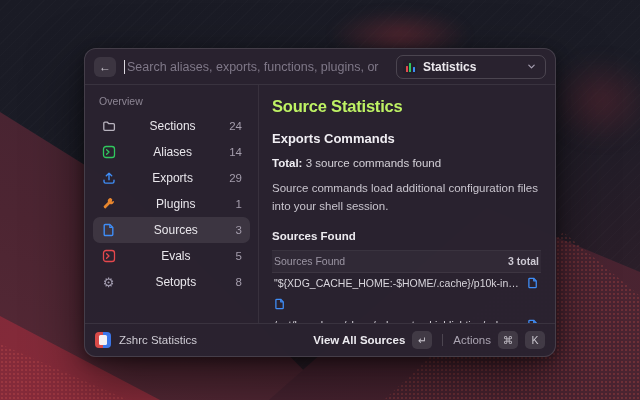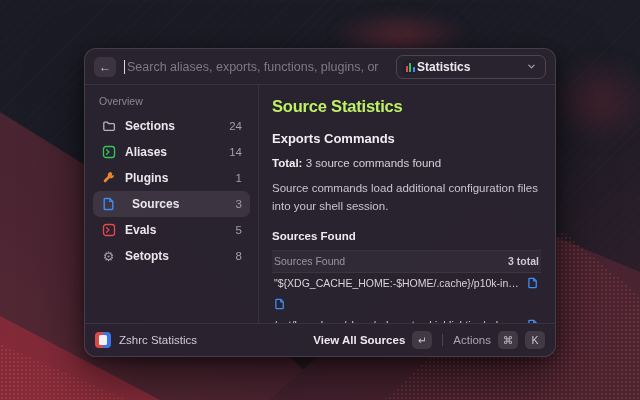--- a/index.html
+++ b/index.html
@@ -70,21 +70,21 @@
   .search-input {
     flex: 1; min-width: 0;
     background: transparent; border: none; outline: none;
     font-family: "Liberation Sans", sans-serif;
     font-size: 12.5px; color: #e8e6ec;
     padding: 0 4px 0 2px;
   }
   .search-input::placeholder { color: #7f7888; }
   .mode-dropdown {
     flex: 0 0 auto;
-    display: flex; align-items: center; 
+    display: flex; align-items: center; gap: 6px;
     height: 24px; padding: 0 9px 0 6px;
     border: 1px solid rgba(255,255,255,0.16);
     border-radius: 7px; cursor: pointer;
     min-width: 150px;
   }
   .chart-icon { width: 14px; height: 14px; border-radius: 3px; background: #241f2b;
     display:flex; align-items:flex-end; justify-content:center; gap:1.5px; padding: 2px 2.5px; }
   .chart-icon i { display:block; width: 2.5px; border-radius: 0.5px; }
   .chart-icon .b1 { height: 6px;  background: #e5484d; }
   .chart-icon .b2 { height: 9px;  background: #30c85e; }
@@ -102,21 +102,21 @@
   }
   .side-section-label { font-size: 10.5px; color: #8d8694; padding: 2px 6px 6px 6px; }
   .side-item {
     height: 26px; display: flex; align-items: center;
     padding: 0 8px; border-radius: 7px; cursor: pointer;
   }
   .side-item.selected { background: rgba(255,255,255,0.09); gap: 7px; }
   .side-icon { width: 15px; height: 15px; flex: 0 0 15px; display:flex; align-items:center; justify-content:center; }
   .side-icon svg { display:block; }
   .gear-glyph { font-size: 13px; color: #a39db0; line-height: 1; }
-  .side-label { font-size: 12px; font-weight: 700; color: #e9e7ec; margin-left: 9px; flex: 1; }
+  .side-label { font-size: 12px; font-weight: 400; color: #e9e7ec; flex: 1; text-align: center; }
   .side-count { font-size: 11.5px; color: #a49dac; }
 
   
   .detail { flex: 1; min-width: 0; padding: 12px 14px 10px 13px; overflow: hidden; }
   .detail-title { font-size: 16.5px; font-weight: 700; color: #bef264; letter-spacing: -0.2px; margin-bottom: 15px; }
   .detail-h2 { font-size: 13px; font-weight: 700; color: #f0eef3; margin-bottom: 11px; }
   .detail-total { font-size: 11.5px; color: #d4d1d8; margin-bottom: 11px; }
   .detail-total b { color: #f0eef3; }
   .detail-desc { font-size: 11.5px; line-height: 1.55; color: #c9c5ce; margin-bottom: 14px; max-width: 276px; }
   .detail-h3 { font-size: 11.5px; font-weight: 700; color: #eceaef; margin-bottom: 8px; }
@@ -225,20 +225,30 @@
         <span class="side-icon">
           <svg width="14" height="14" viewBox="0 0 14 14">
               <rect x="1.5" y="1.5" width="11" height="11" rx="2.6" fill="none" stroke="#30c85e" stroke-width="1.3"></rect>
               <path d="M4.6 4.8 L7 7 L4.6 9.2" fill="none" stroke="#30c85e" stroke-width="1.3" stroke-linecap="round" stroke-linejoin="round"></path>
             </svg>
         </span>
         <span class="side-label">Aliases</span>
         <span class="side-count">14</span>
       </div>
 
+      <div class="side-item">
+        <span class="side-icon">
+          <svg width="14" height="14" viewBox="0 0 14 14">
+              <path d="M7 8.8 V2.2 M4.3 4.8 L7 2.2 L9.7 4.8" fill="none" stroke="#3f8df6" stroke-width="1.4" stroke-linecap="round" stroke-linejoin="round"></path>
+              <path d="M2 9.2 v1.3 a1.6 1.6 0 0 0 1.6 1.6 h6.8 a1.6 1.6 0 0 0 1.6-1.6 V9.2" fill="none" stroke="#3f8df6" stroke-width="1.4" stroke-linecap="round"></path>
+            </svg>
+        </span>
+        <span class="side-label">Exports</span>
+        <span class="side-count">29</span>
+      </div>
 
       <div class="side-item">
         <span class="side-icon">
           <svg width="14" height="14" viewBox="0 0 14 14">
               <path d="M12 4.2 a3.1 3.1 0 0 1-4.1 2.9 L4.4 10.6 a1.45 1.45 0 1 1-2-2 L5.9 5.1 A3.1 3.1 0 0 1 8.8 1 l1.5 1.5 -0.6 2.2 2.2-0.6z" fill="#e8862e"></path>
             </svg>
         </span>
         <span class="side-label">Plugins</span>
         <span class="side-count">1</span>
       </div>

